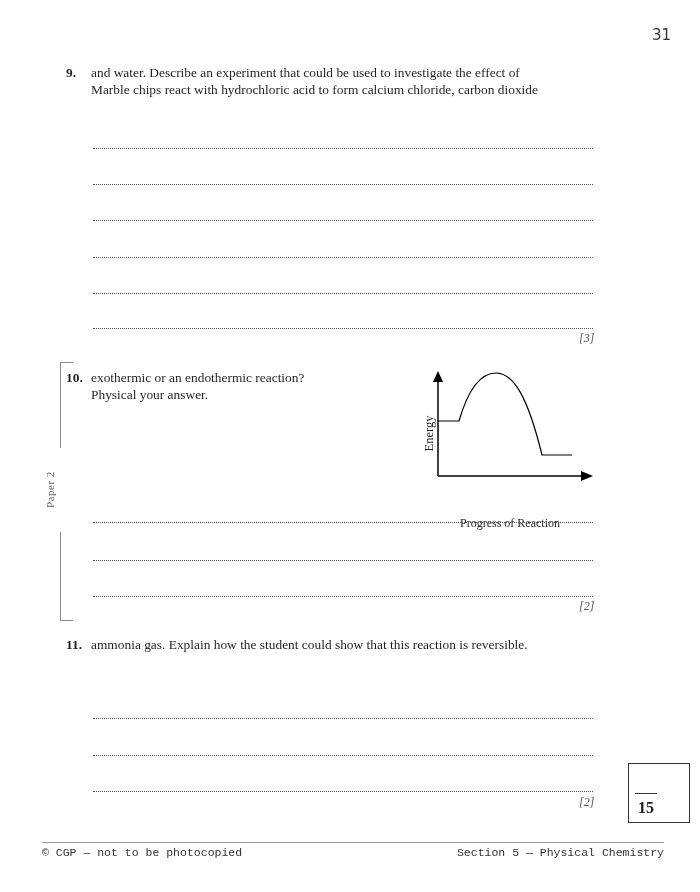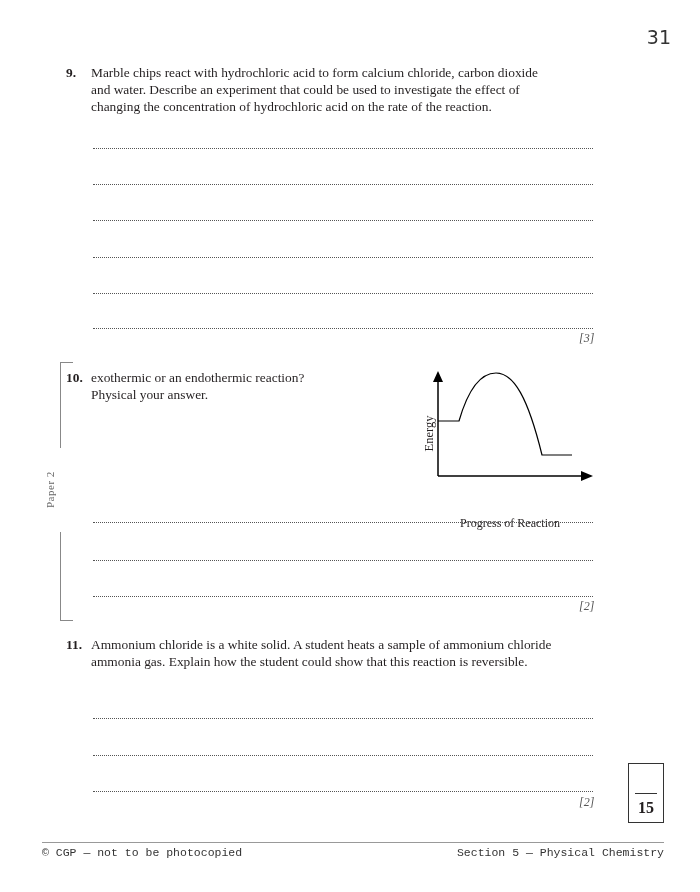--- a/index.html
+++ b/index.html
@@ -1,42 +1,41 @@
 <!DOCTYPE html>
 <html><head>
 <meta charset="utf-8">
 <style>
   html, body { margin:0; padding:0; background:#ffffff; }
   body { width:700px; height:892px; position:relative; overflow:hidden; font-family:"Liberation Serif", serif; color:#231f20; }
   .abs { position:absolute; }
-  .page-num { top:26px; right:29px; font-family:"DejaVu Sans", sans-serif; font-size:19px; color:#333; }
+  .page-num { top:26px; right:29px; font-family:"DejaVu Sans", sans-serif; font-size:15px; color:#333; }
   .q { font-size:13.4px; line-height:17px; }
   .qnum { font-weight:bold; position:absolute; left:0; }
   .qtext { margin-left:25px; }
   .dots { position:absolute; left:93px; width:500px; height:2px; border-bottom:1.5px dotted #555; }
   .marks { position:absolute; font-style:italic; font-size:12px; color:#555; }
   .bracket-top { position:absolute; left:60px; top:362px; width:12px; height:85px; border-left:1.5px solid #888; border-top:1.5px solid #888; }
   .bracket-bot { position:absolute; left:60px; top:532px; width:12px; height:88px; border-left:1.5px solid #888; border-bottom:1.5px solid #888; }
   .paper-label { position:absolute; left:44px; top:478px; font-size:11px; color:#666; transform:rotate(-90deg); transform-origin:left top; white-space:nowrap; letter-spacing:0.5px; }
-  .score-box { position:absolute; left:628px; top:763px; width:34px; height:58px; border:1.5px solid #333; }
+  .score-box { position:absolute; left:628px; top:763px; width:34px; height:58px; border:1.5px solid #333;padding-left:26px; }
   .score-line { position:absolute; left:6px; top:29px; width:22px; border-top:1.5px solid #333; }
   .score-total { position:absolute; left:0; width:34px; top:35px; text-align:center; font-weight:bold; font-size:16px; }
   .footer-rule { position:absolute; left:42px; top:842px; width:622px; border-top:1.5px solid #999; }
   .footer { position:absolute; top:846px; font-family:Liberation Mono, monospace; font-size:11.5px; color:#333; }
 </style>
 </head>
 <body>
 
 <div class="abs page-num">31</div>
 
 <div class="abs q" style="left:66px; top:64px; width:540px;">
   <span class="qnum">9.</span>
+  <div class="qtext">and water.  Describe an experiment that could be used to investigate the effect of</div>
   <div class="qtext">Marble chips react with hydrochloric acid to form calcium chloride, carbon dioxide</div>
-  <div class="qtext">and water.  Describe an experiment that could be used to investigate the effect of</div>
-  <div class="qtext">changing the concentration of hydrochloric acid on the rate of the reaction.</div>
 </div>
 <div class="dots" style="top:146px;"></div>
 <div class="dots" style="top:182px;"></div>
 <div class="dots" style="top:218px;"></div>
 <div class="dots" style="top:255px;"></div>
 <div class="dots" style="top:291px;"></div>
 <div class="dots" style="top:326px;"></div>
 <div class="marks" style="left:579px; top:331px;">[3]</div>
 
 <div class="bracket-top"></div>
@@ -61,21 +60,20 @@
   <div class="abs" style="left:42px; top:113px; font-size:12px; white-space:nowrap;margin-top:35px;">Progress of Reaction</div>
 </div>
 
 <div class="dots" style="top:520px;"></div>
 <div class="dots" style="top:558px;"></div>
 <div class="dots" style="top:594px;"></div>
 <div class="marks" style="left:579px; top:599px;">[2]</div>
 
 <div class="abs q" style="left:66px; top:636px; width:560px;">
   <span class="qnum">11.</span>
-  <div class="qtext">Ammonium chloride is a white solid.  A student heats a sample of ammonium chloride</div>
   <div class="qtext">ammonia gas.  Explain how the student could show that this reaction is reversible.</div>
 </div>
 <div class="dots" style="top:716px;"></div>
 <div class="dots" style="top:753px;"></div>
 <div class="dots" style="top:789px;"></div>
 <div class="marks" style="left:579px; top:795px;">[2]</div>
 
 <div class="score-box">
   <div class="score-line"></div>
   <div class="score-total">15</div>

